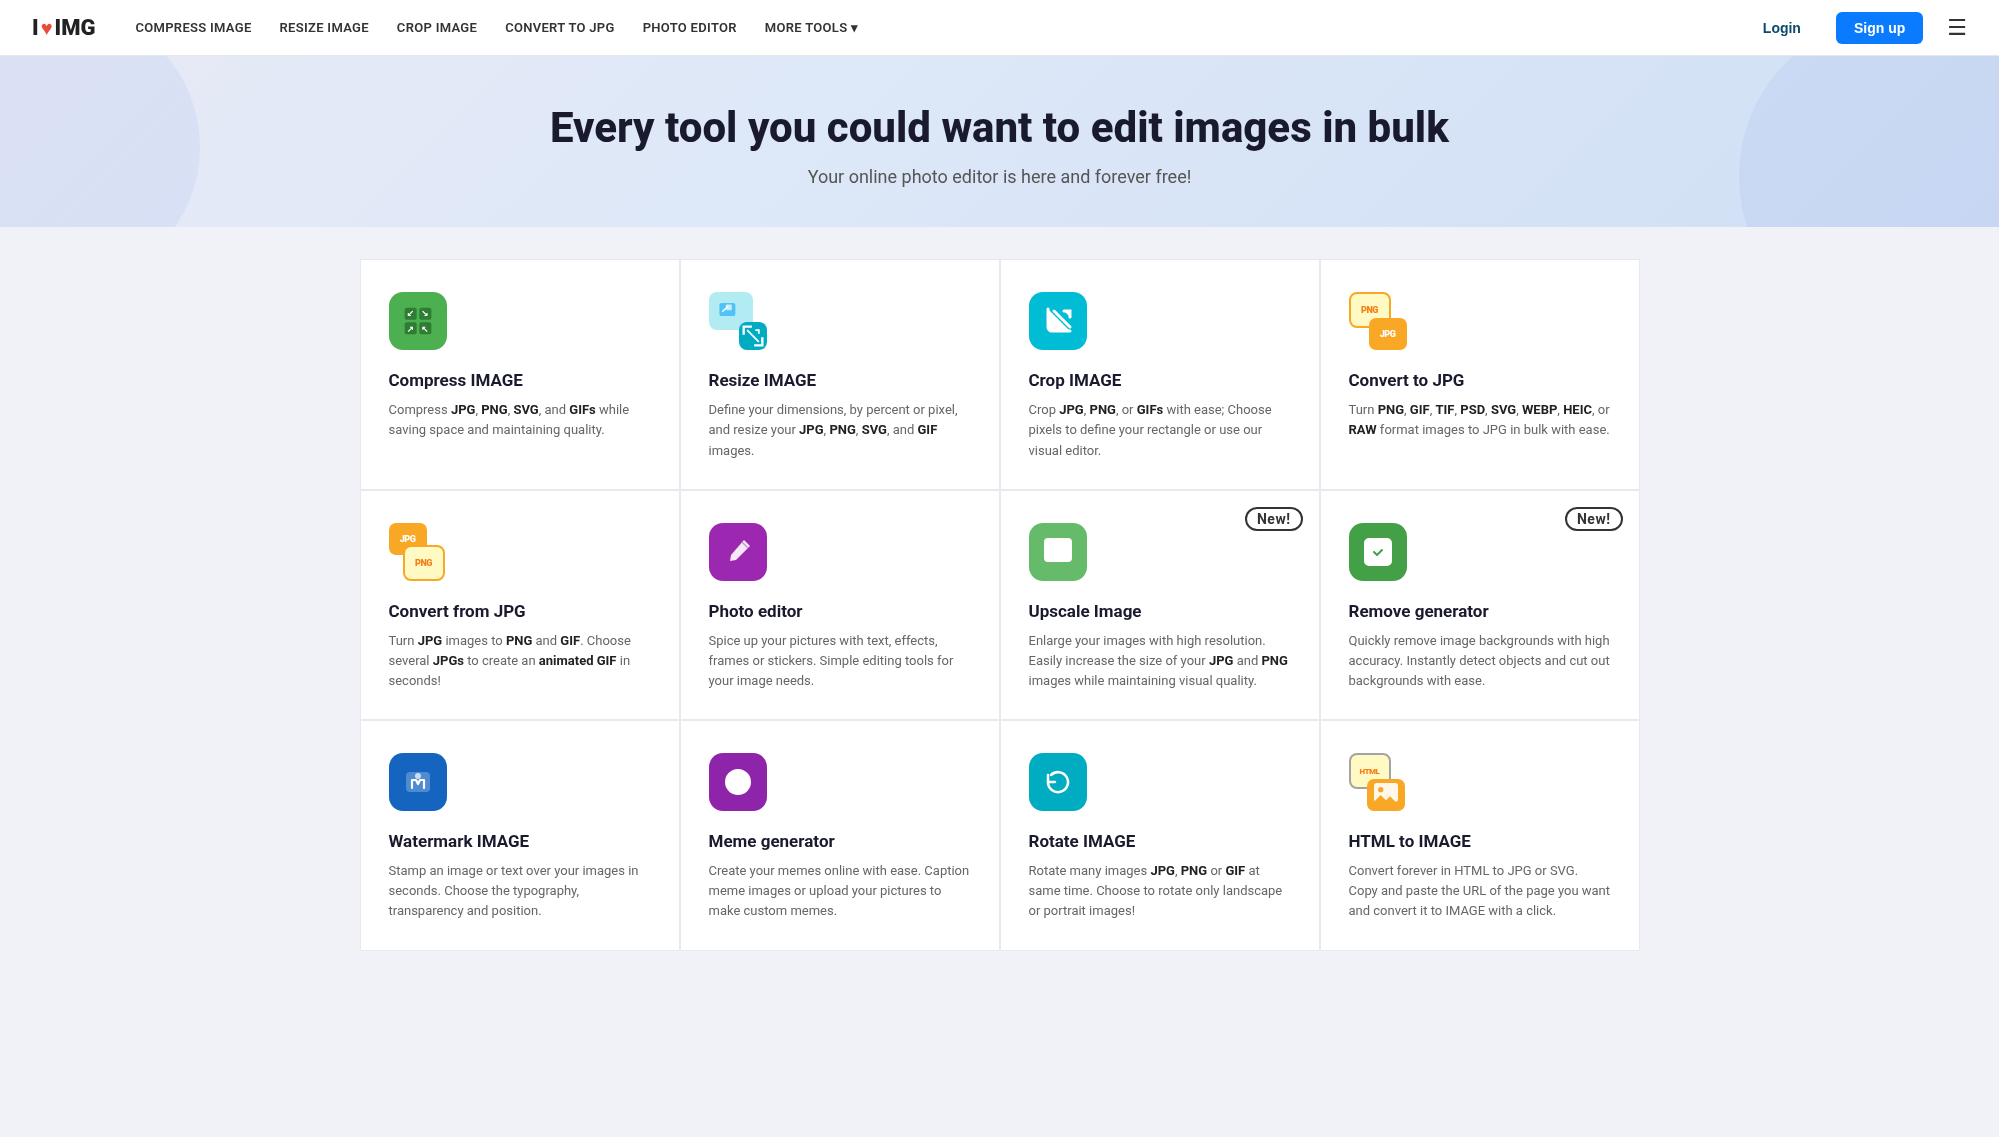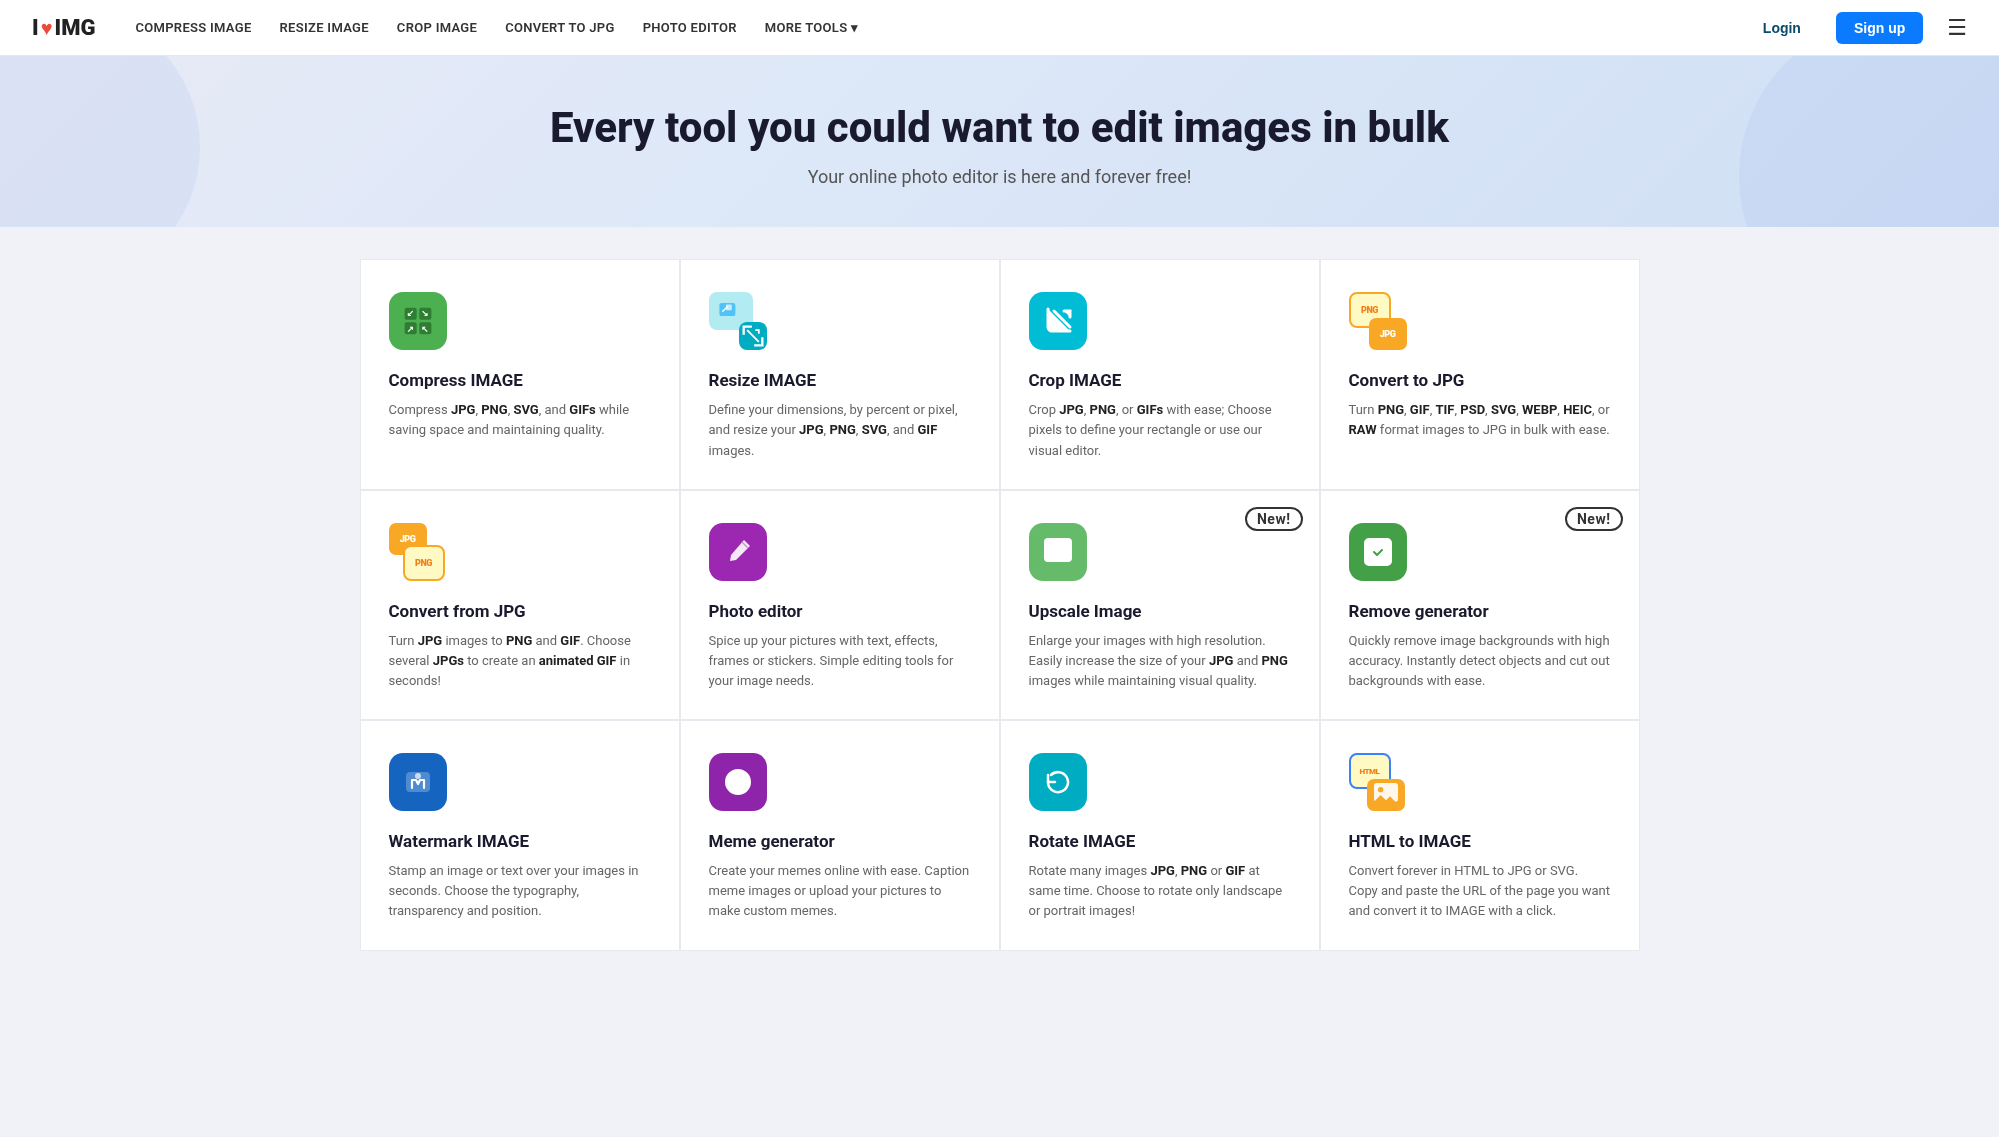--- a/index.html
+++ b/index.html
@@ -254,21 +254,21 @@
         <path d="M6 16a10 10 0 1 0 3-7" stroke="#fff" stroke-width="2.5" stroke-linecap="round" fill="none"></path>
         <path d="M6 9v7h7" stroke="#fff" stroke-width="2.5" stroke-linecap="round" stroke-linejoin="round" fill="none"></path>
       </svg>
     </div>
     <h3>Rotate IMAGE</h3>
     <p>Rotate many images <b>JPG</b>, <b>PNG</b> or <b>GIF</b> at same time. Choose to rotate only landscape or portrait images!</p>
   </div>
 
   <div class="tool-card">
     <div class="tool-icon" style="background:none; position:relative; width:58px; height:58px;">
-      <div style="position:absolute; width:42px; height:36px; background:#fff9c4; border-radius:8px; top:0; left:0; border:2px solid #3b82f6; display:flex; align-items:center; justify-content:center;">
+      <div style="position:absolute; width:42px; height:36px; background:#fff9c4; border-radius:8px; top:0; left:0; border:2px solid #a3a3a3; display:flex; align-items:center; justify-content:center;">
         <span style="font-size:8px; font-weight:900; color:#f57f17; letter-spacing:-0.5px;">HTML</span>
       </div>
       <div style="position:absolute; width:38px; height:32px; background:#f9a825; border-radius:7px; bottom:0; right:2px; display:flex; align-items:center; justify-content:center;">
         <svg viewBox="0 0 24 24" width="18" height="18" fill="#fff">
             <rect x="3" y="3" width="18" height="14" rx="2" fill="#fff" opacity="0.9"></rect>
             <circle cx="8" cy="8" r="2" fill="#f9a825"></circle>
             <path d="M3 17l5-5 4 4 3-3 5 5H3z" fill="#f9a825"></path>
           </svg>
       </div>
     </div>

